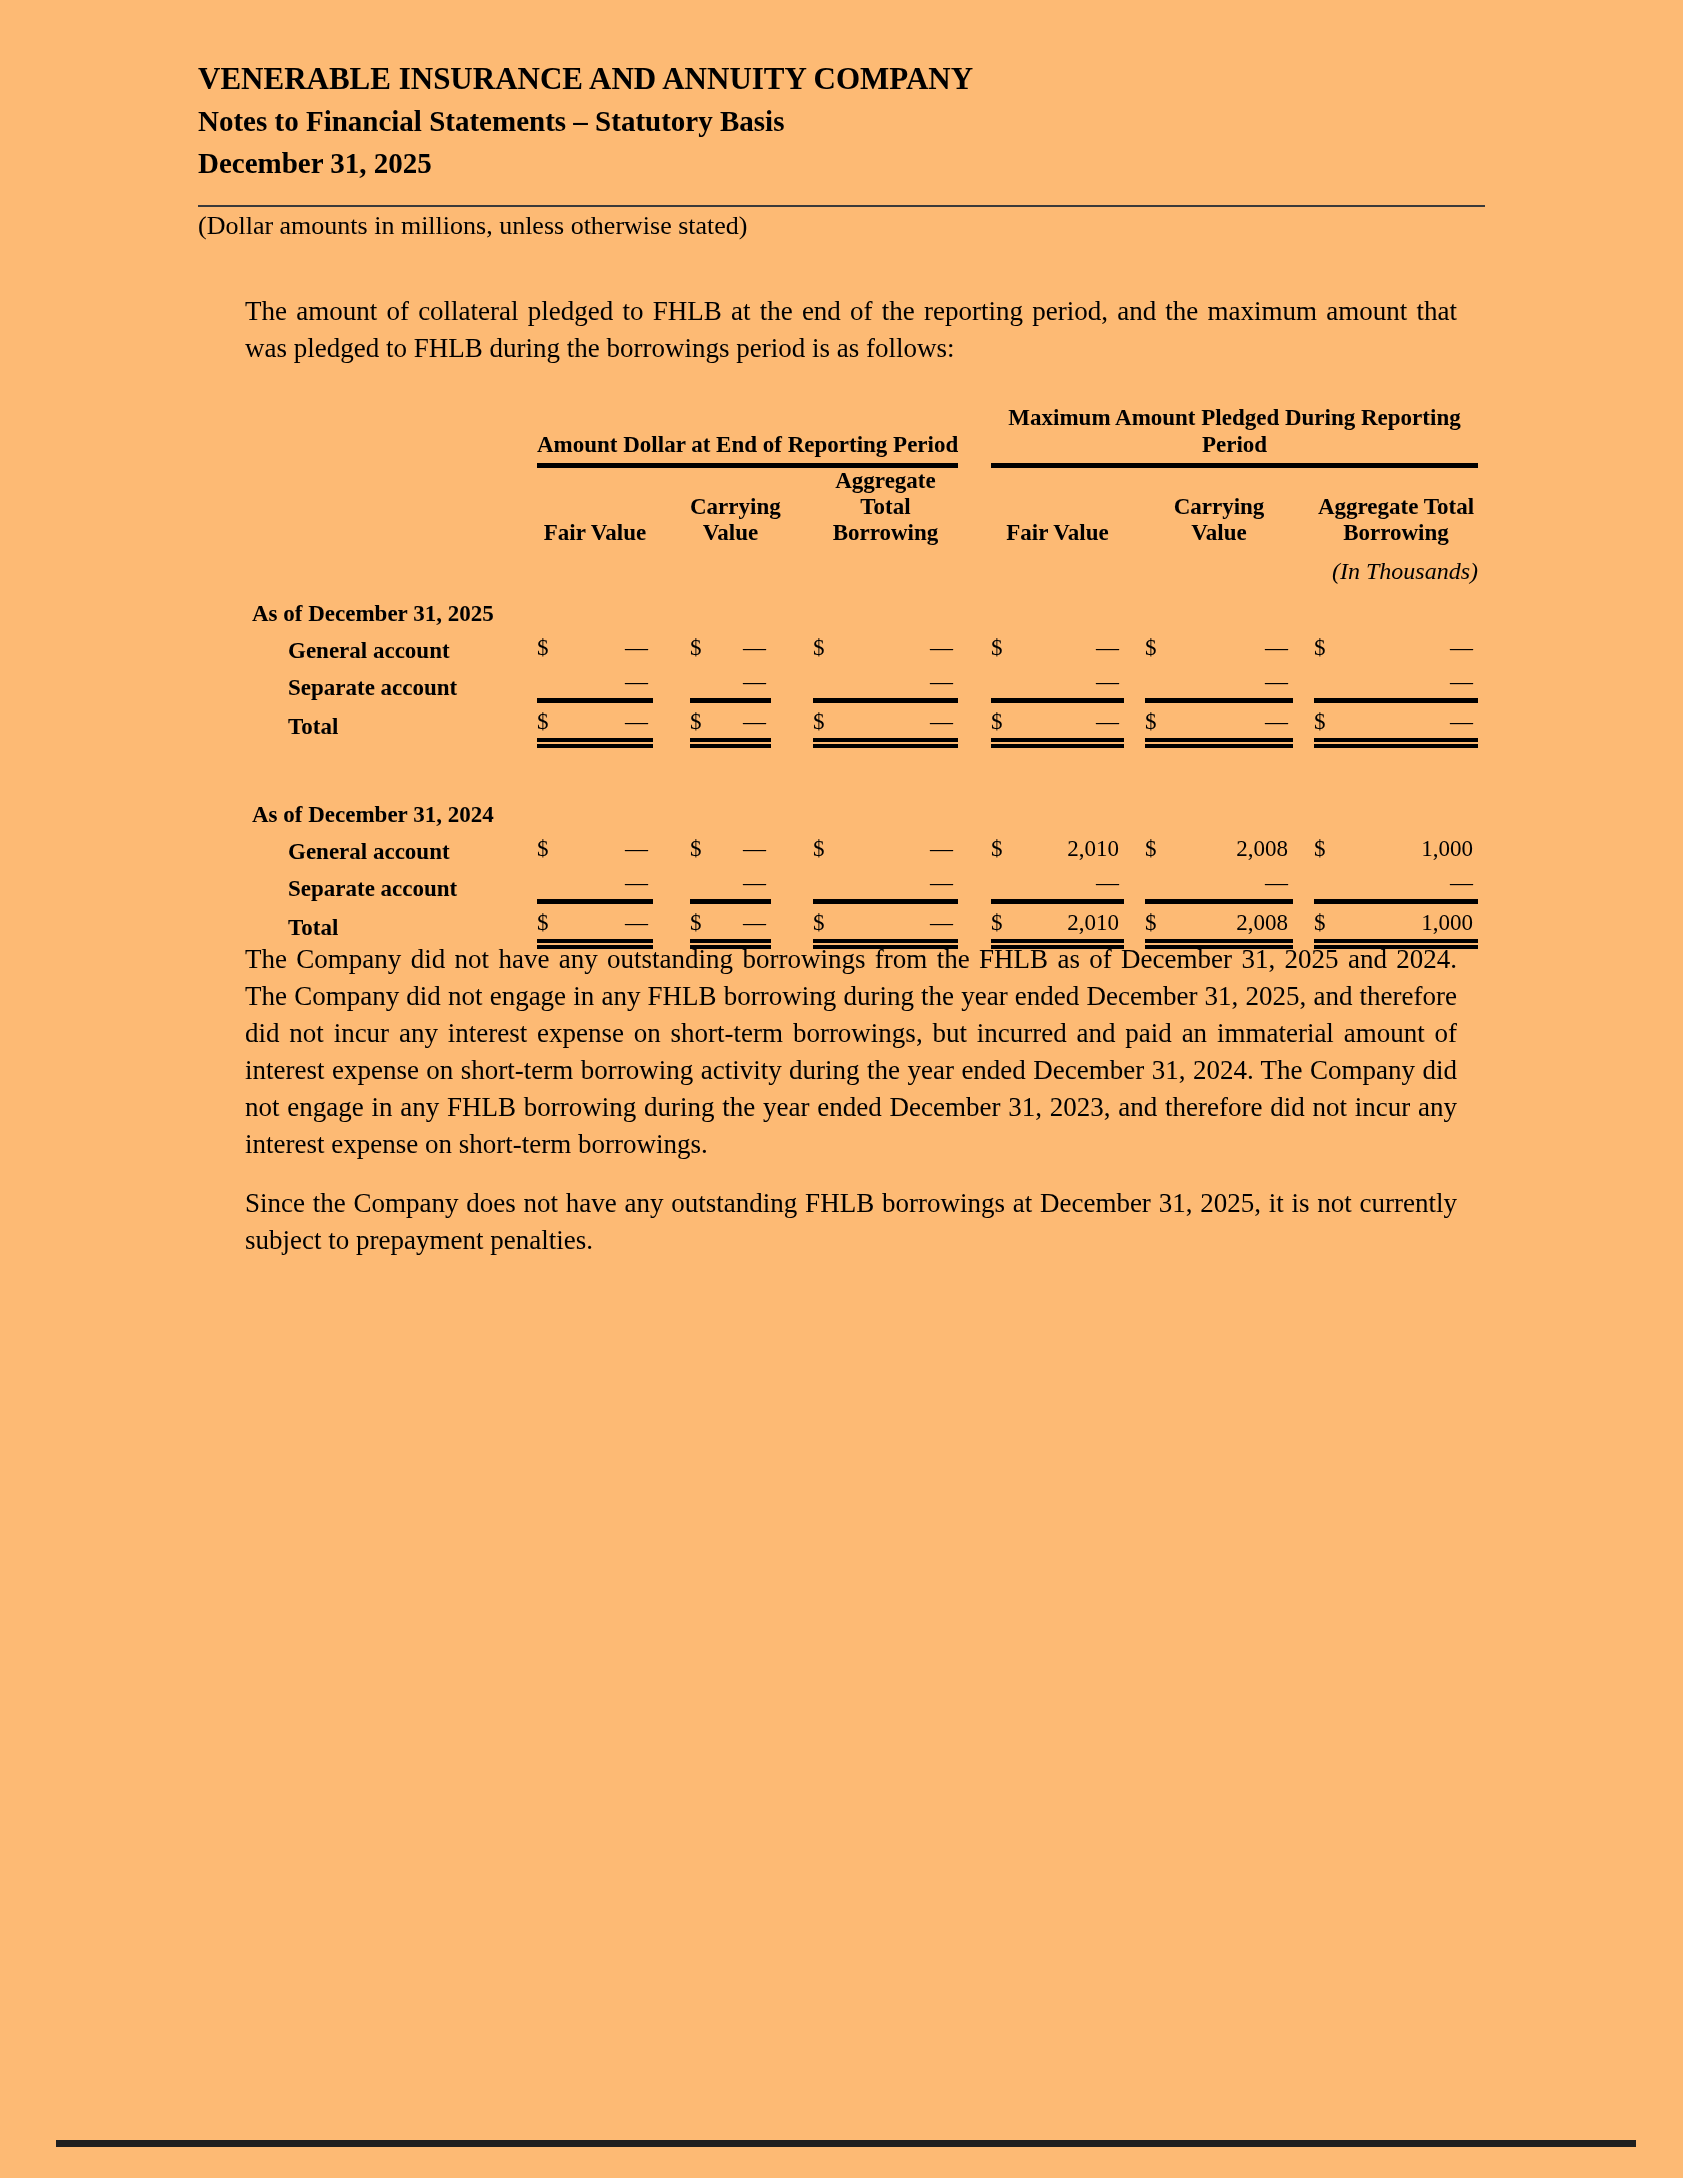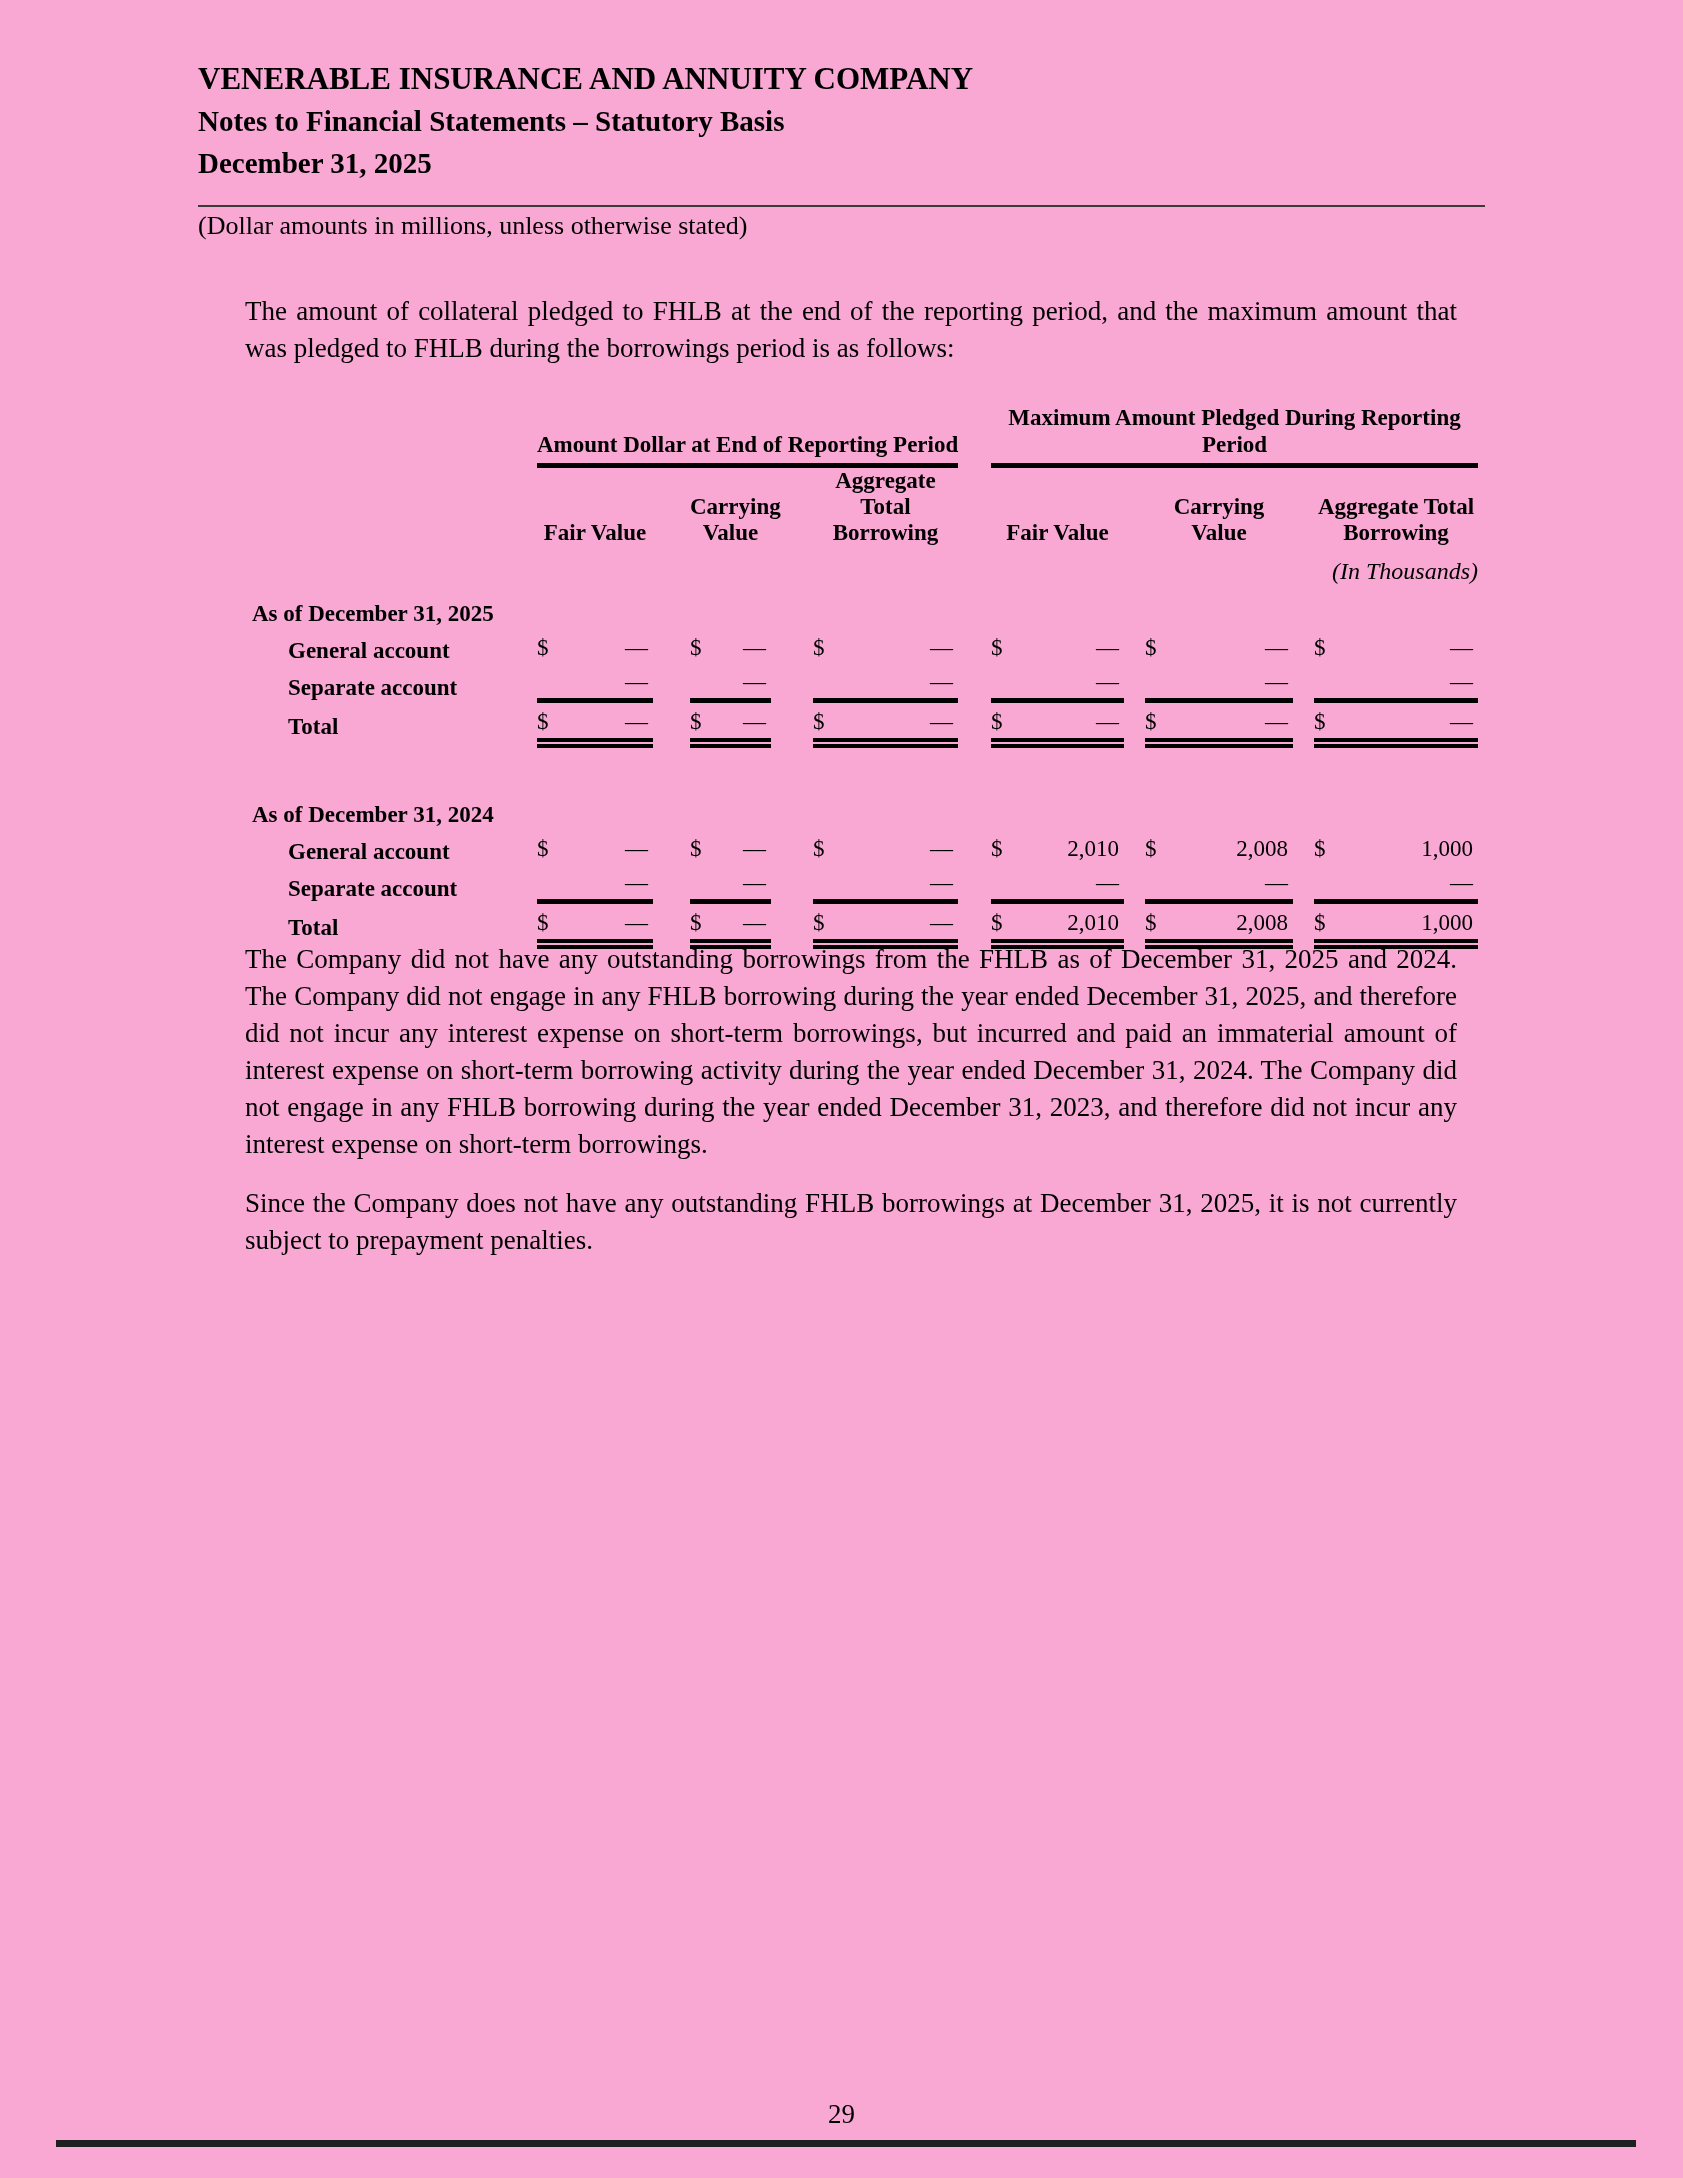--- a/index.html
+++ b/index.html
@@ -1,19 +1,19 @@
 <!DOCTYPE html>
 <html><head>
 <meta charset="utf-8">
 <style>
   html,body{margin:0;padding:0;background:#888;}
   #page{
     position:relative;
     width:1683px;height:2178px;
-    background:#f9a8d4;
+    background:#fdba74;
     font-family:"Liberation Serif","DejaVu Serif",serif;
     color:#000;
     overflow:hidden;
   }
   
   .hdr{position:absolute;left:198px;top:57px;width:1287px;}
   .hdr .company{font-size:31px;font-weight:bold;line-height:43px;}
   .hdr .subtitle{font-size:29px;font-weight:bold;line-height:42px;}
   .hdr .date{font-size:29px;font-weight:bold;line-height:42px;}
   .hdr-rule{position:absolute;left:198px;top:205px;width:1287px;height:2px;background:#3a3a3a;}
@@ -295,17 +295,16 @@
           <td class="m"></td>
     </tr>
   </tbody>
     </table>
 
   <div class="bodytext">
     <p>The Company did not have any outstanding borrowings from the FHLB as of December 31, 2025 and 2024. The Company did not engage in any FHLB borrowing during the year ended December 31, 2025, and therefore did not incur any interest expense on short-term borrowings, but incurred and paid an immaterial amount of interest expense on short-term borrowing activity during the year ended December 31, 2024. The Company did not engage in any FHLB borrowing during the year ended December 31, 2023, and therefore did not incur any interest expense on short-term borrowings.</p>
     <p>Since the Company does not have any outstanding FHLB borrowings at December 31, 2025, it is not currently subject to prepayment penalties.</p>
   </div>
 
-  <div class="pageno">29</div>
   <div class="foot-rule"></div>
 
 </div>
 
 
 </body></html>

